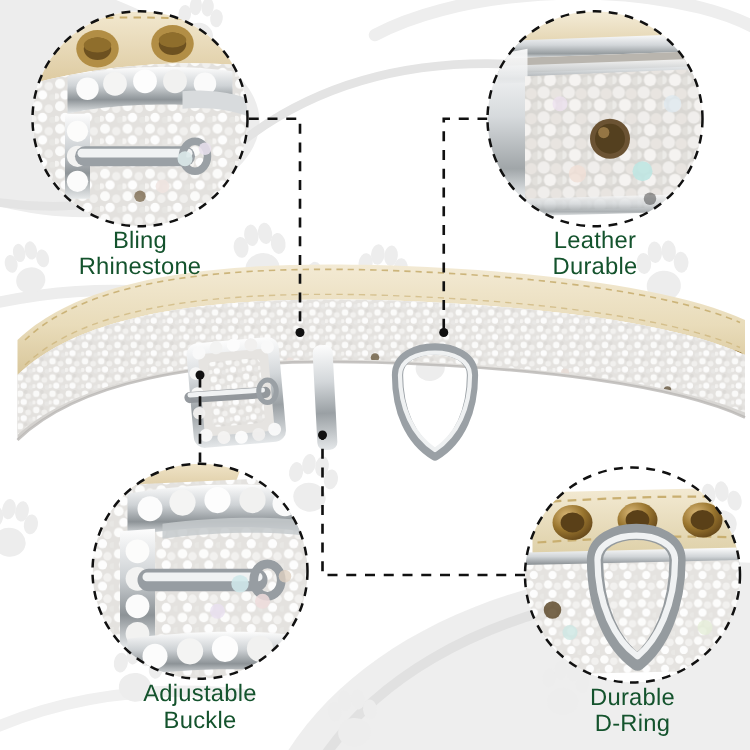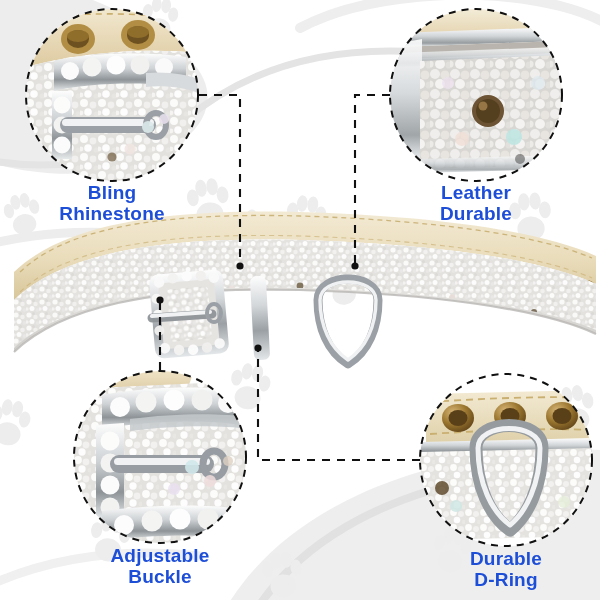--- a/index.html
+++ b/index.html
@@ -35,22 +35,22 @@
     background: #ffffff;
   }
   .callout-ring {
     position: absolute;
     border-radius: 50%;
     pointer-events: none;
   }
   .label {
     position: absolute;
     text-align: center;
-    color: #1d4ed8;
-    font-weight: 700;
+    color: #14532d;
+    font-weight: 400;
     line-height: 1.12;
     letter-spacing: 0.2px;
     white-space: pre-line;
   }
 </style>
 </head>
 <body>
 
 <div id="stage">
 

